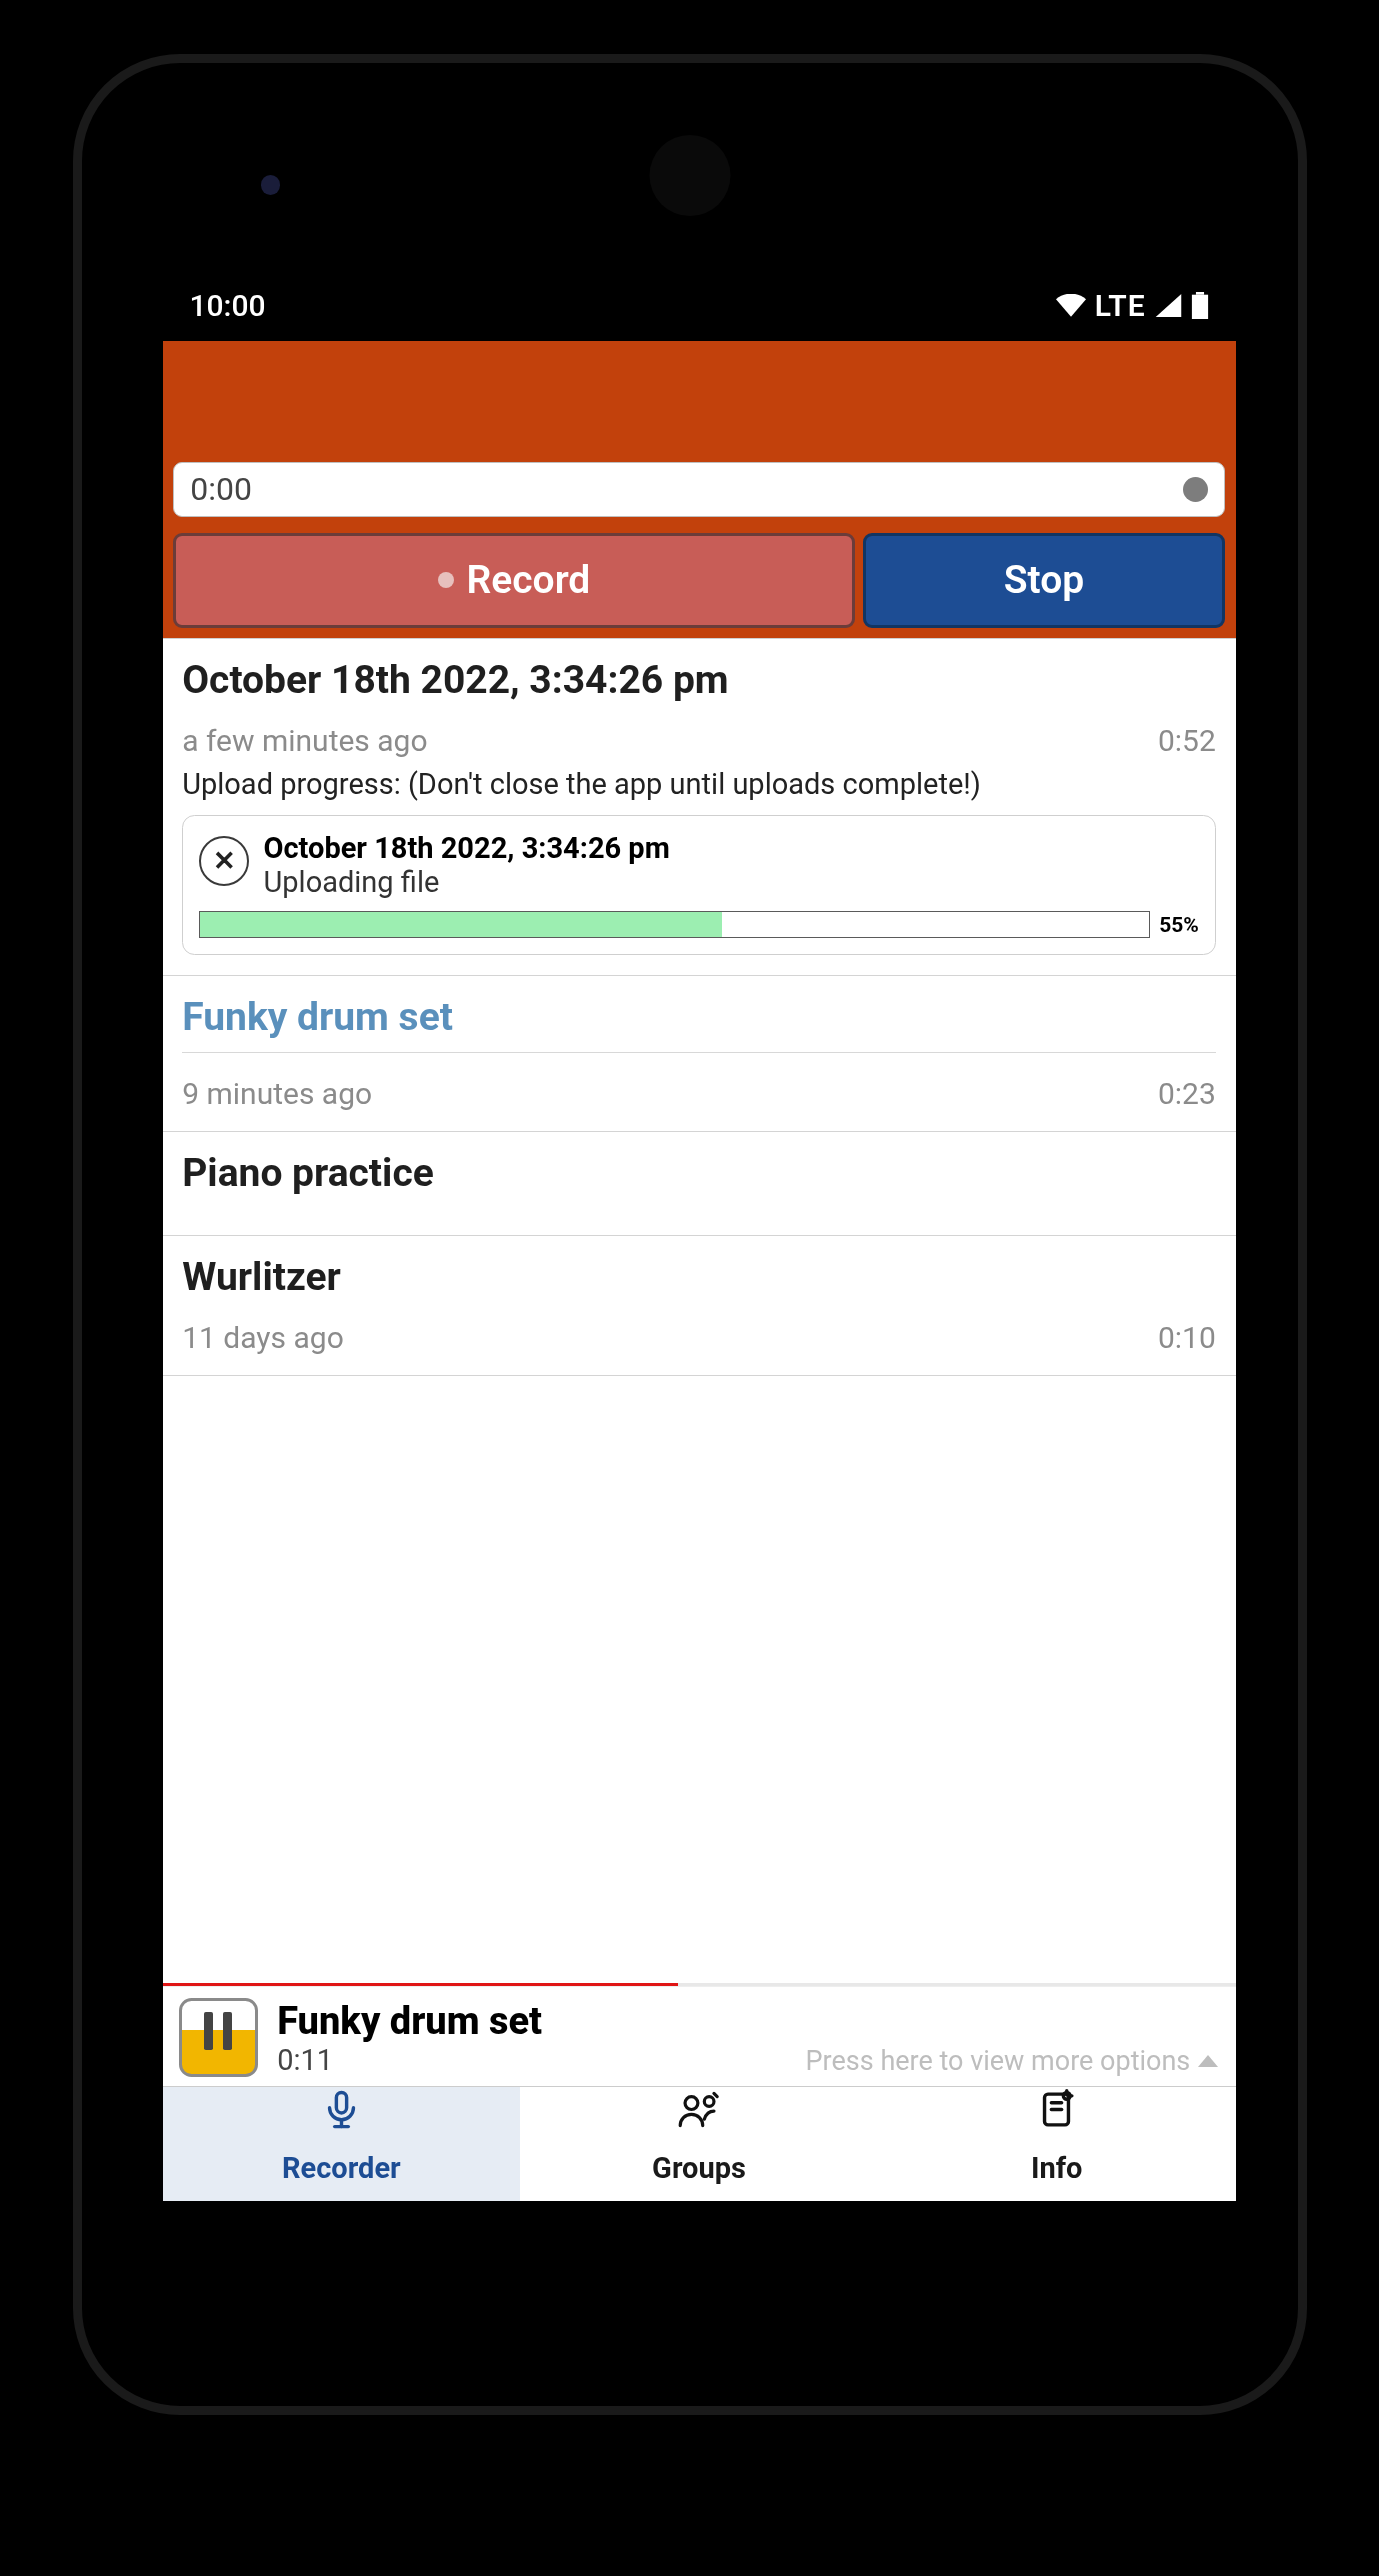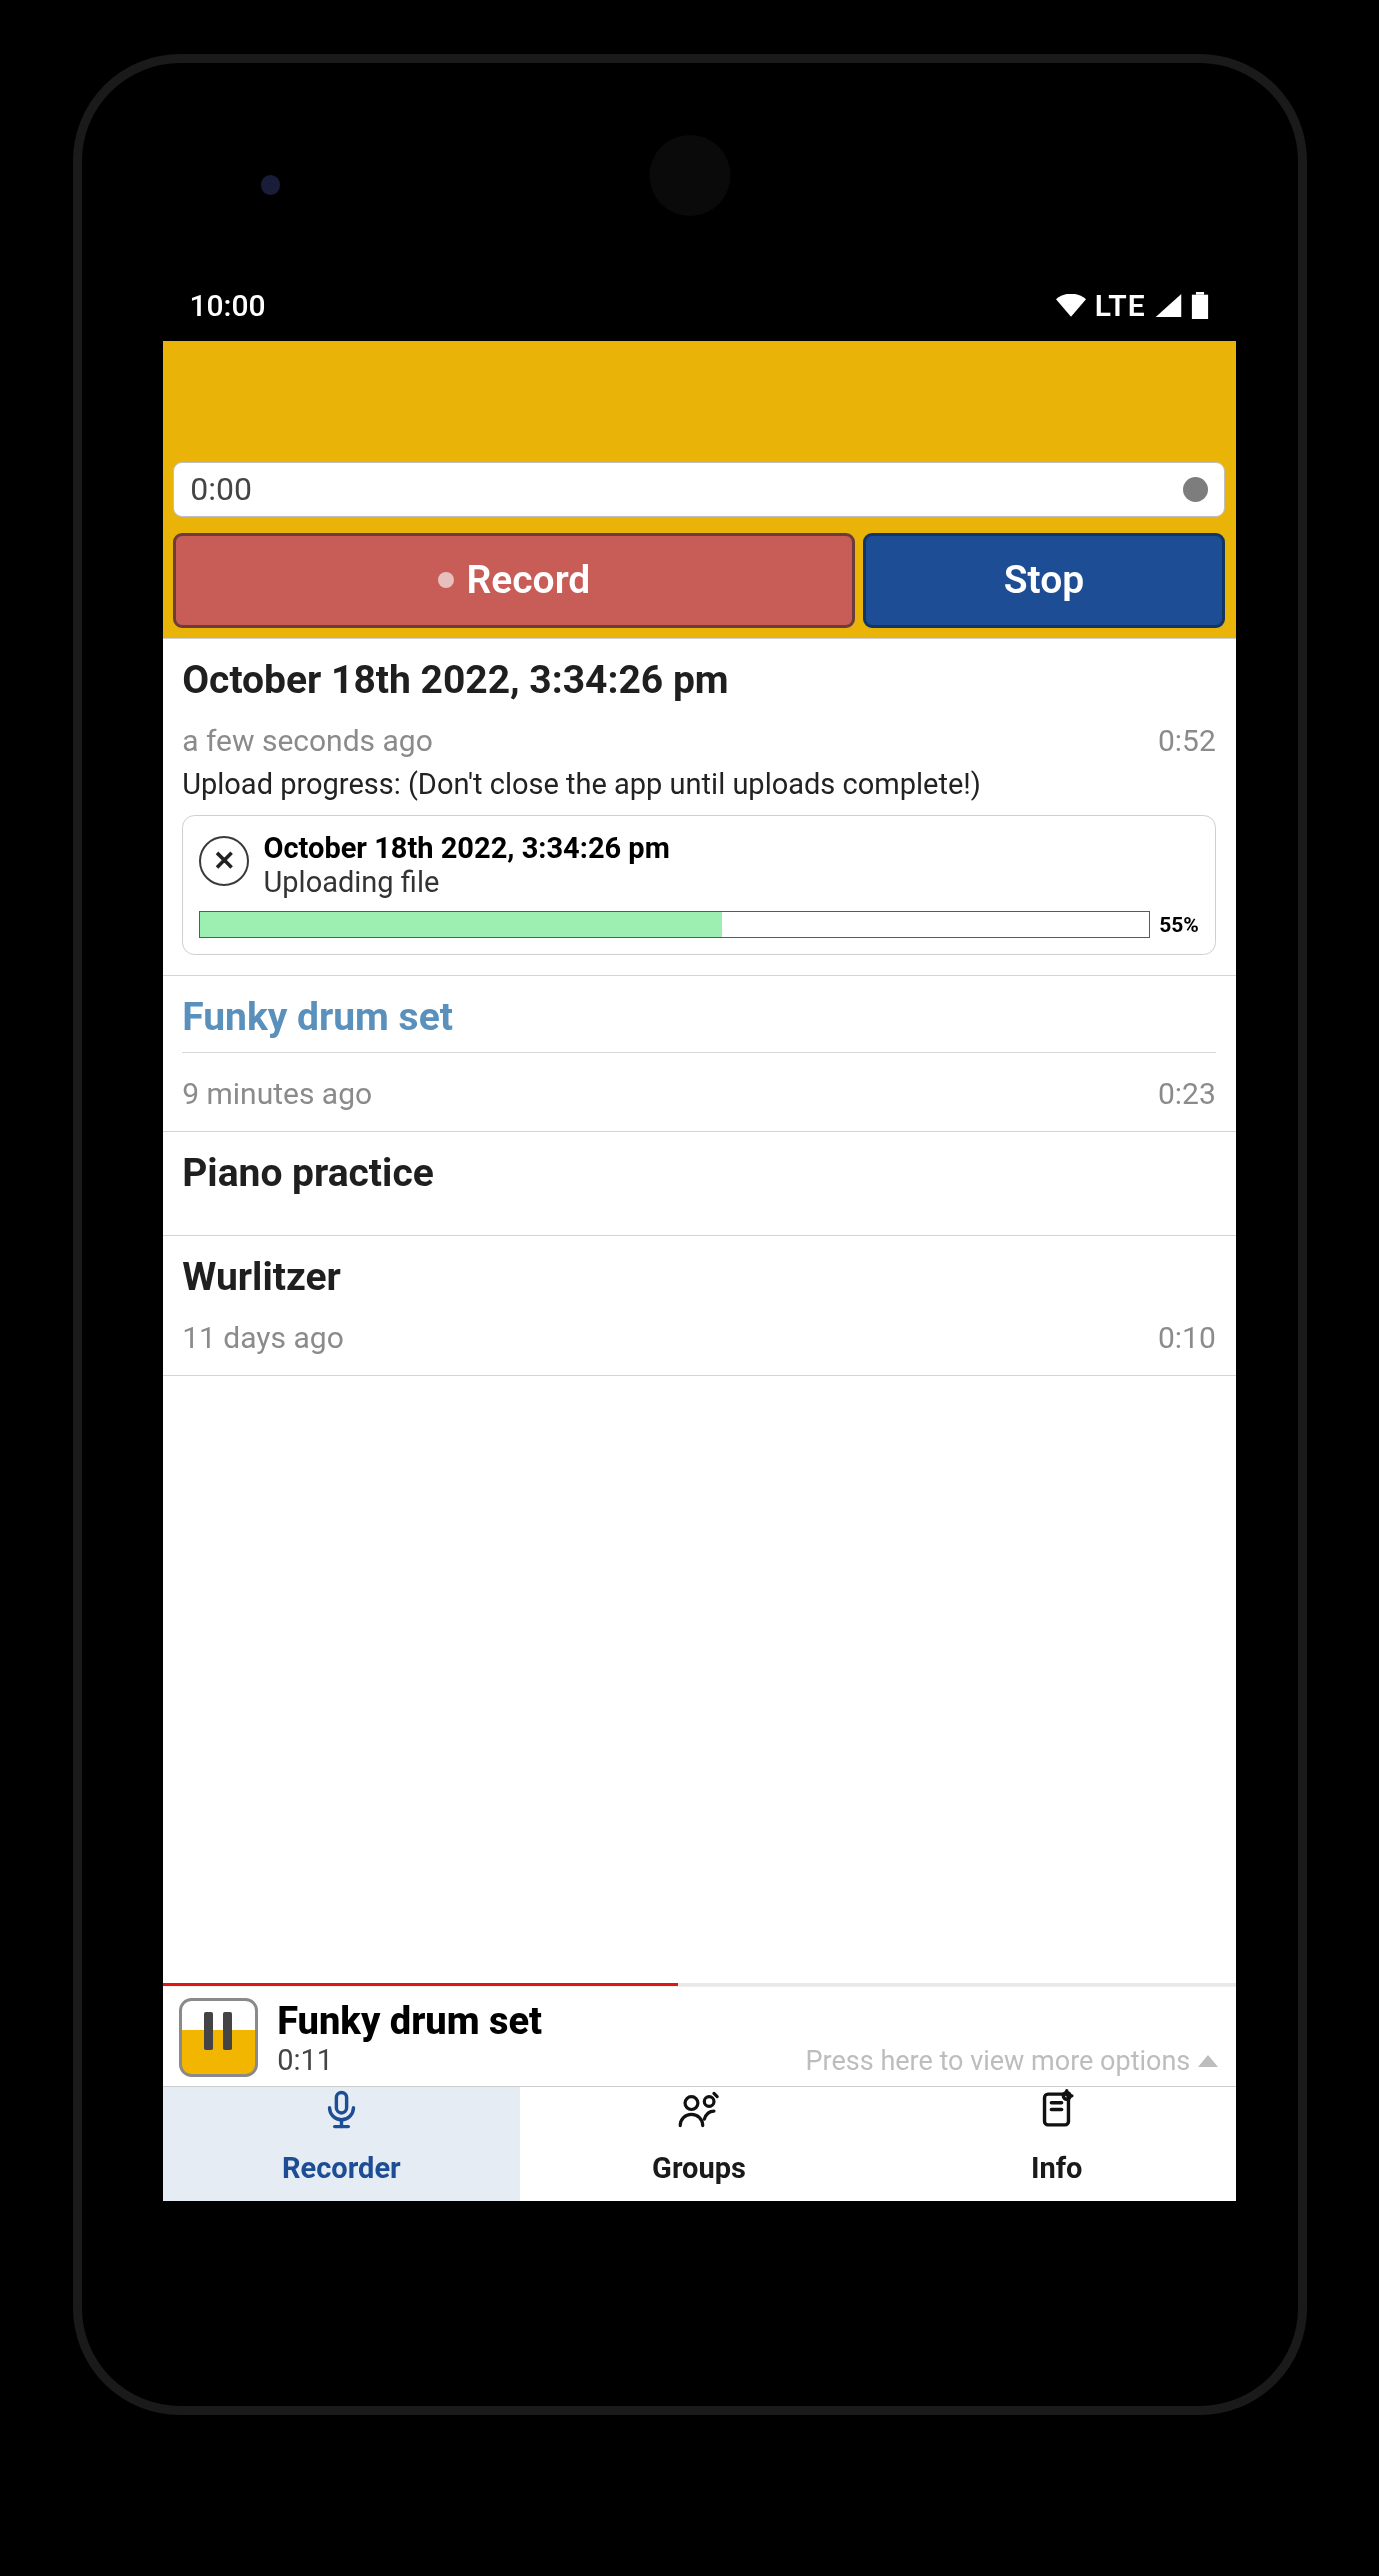--- a/index.html
+++ b/index.html
@@ -70,21 +70,21 @@
     justify-content: space-between;
     padding: 0 27px;
     font-size: 30px;
     font-weight: 500;
   }
   .status-right { display: flex; align-items: center; gap: 9px; }
   .lte { font-weight: 600; letter-spacing: 0.9px; }
   .wifi-icon, .signal-icon, .battery-icon { display: inline-flex; }
   
   .top-area {
-    background: #eab308;
+    background: #c2410c;
     padding: 14.3px 10.7px 10.7px;
   }
   .spacer-top { height: 107px; }
   .timer-field {
     width: 100%;
     border: 1.8px solid #bfbfbf;
     border-radius: 9px;
     padding: 7.2px 16px;
     font-size: 32px;
     color: #444;
@@ -330,21 +330,21 @@
             <span>Stop</span>
           </div>
         </div>
       </div>
 
       <div class="list">
 
         <div class="item">
           <div class="item-title">October 18th 2022, 3:34:26 pm</div>
           <div class="item-row">
-            <span>a few seconds ago</span>
+            <span>a few minutes ago</span>
             <span>0:52</span>
           </div>
           <div class="upload-note">Upload progress: (Don't close the app until uploads complete!)</div>
           <div class="upload-card">
             <div class="upload-head">
               <div class="cancel-btn">
                 <span>✕</span>
               </div>
               <div class="upload-text">
                 <div class="ut-title">October 18th 2022, 3:34:26 pm</div>

